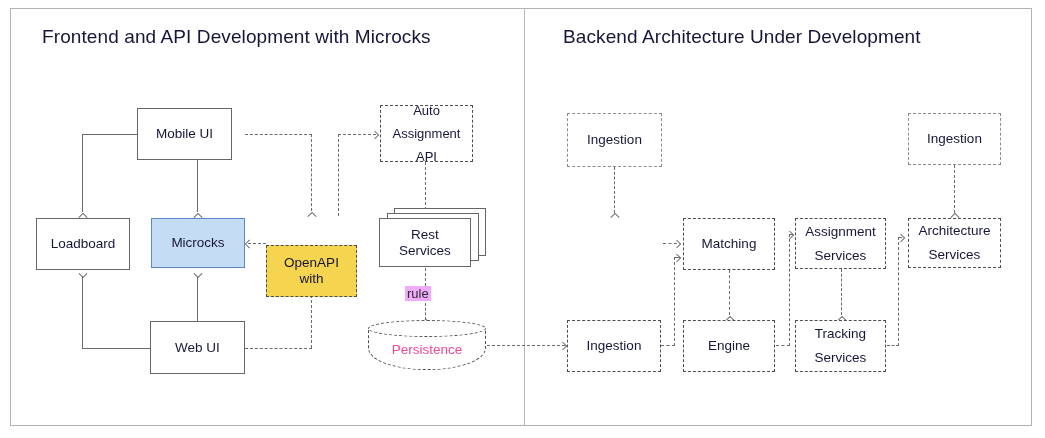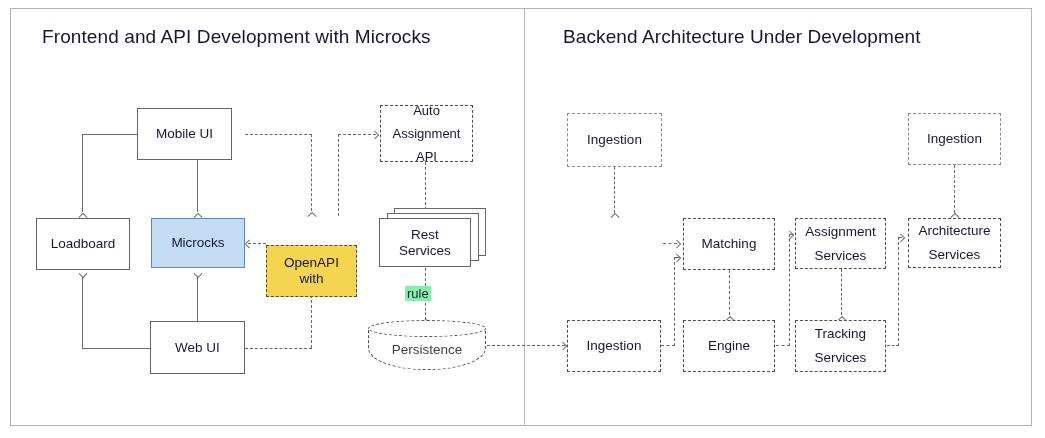--- a/index.html
+++ b/index.html
@@ -117,21 +117,21 @@
     border: 1.4px dashed #4d4d4d;
     border-radius: 50% / 50%;
     background: #ffffff;
   }
   .cyl-label {
     position: absolute;
     left: 0; right: 0;
     top: 22px;
     text-align: center;
     font-size: 13.5px;
-    color: #404040;
+    color: #ec4899;
   }
   
   .seg {
     position: absolute;
     z-index: 2;
   }
   .seg.h-solid {
     border-top: 1.2px solid #6b6b6b;
     height: 0;
   }
@@ -166,21 +166,21 @@
   .ohead.right::before{ width: 1.3px; height: 6px; left: 4px; top: 0px; transform: rotate(-45deg); }
   .ohead.right::after { width: 1.3px; height: 6px; left: 4px; top: 4px; transform: rotate(45deg); }
   .ohead.left::before { width: 1.3px; height: 6px; left: 4px; top: 0px; transform: rotate(45deg); }
   .ohead.left::after  { width: 1.3px; height: 6px; left: 4px; top: 4px; transform: rotate(-45deg); }
 
   .edge-label {
     position: absolute;
     font-size: 13px;
     color: #2b2b2b;
     z-index: 6;
-    background: #86efac;
+    background: #f0abfc;
     padding: 0 2px;
   }
 </style>
 </head>
 <body>
 
 <div id="canvas">
 
   <div class="frame"></div>
   <div class="divider"></div>

